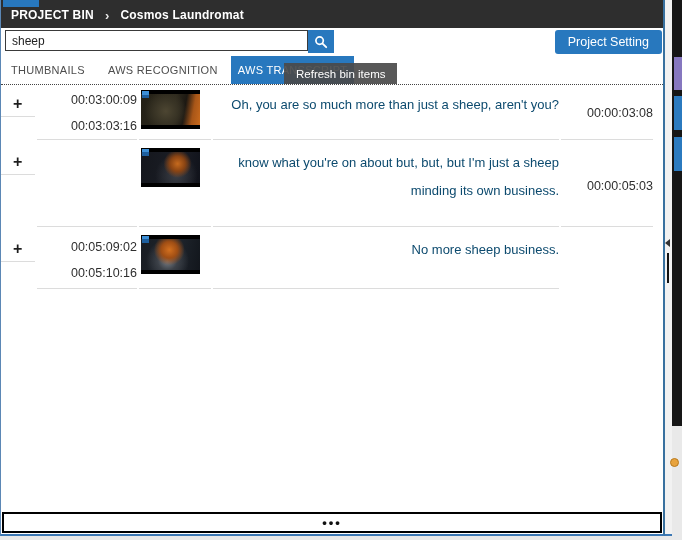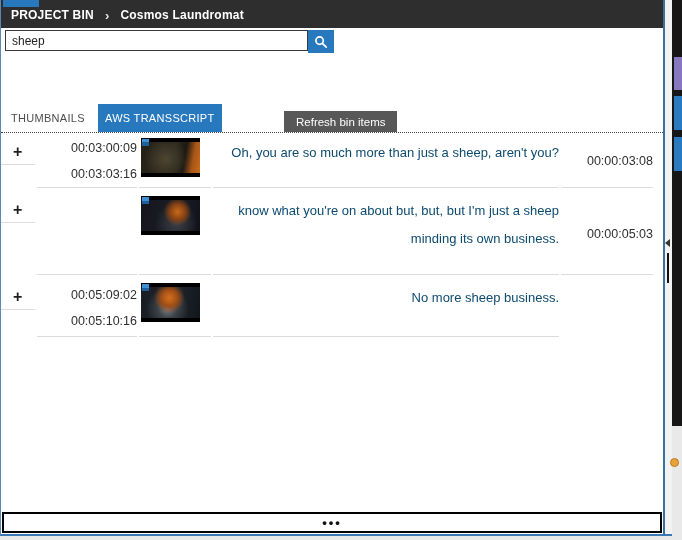--- a/index.html
+++ b/index.html
@@ -48,21 +48,20 @@
   .proj-btn {
     position: absolute; right: 1px; top: 2px; height: 24px;
     background: #2878be; color: #fff; border: none; border-radius: 3px;
     font-size: 12.5px; font-family: inherit; padding: 0 13px; cursor: pointer;
   }
 
   
   .tabs {
     position: relative; height: 29px; display: flex; align-items: stretch;
     border-bottom: 1px dotted #444;
-    margin-top: 48px;
   }
   .tab {
     display: flex; align-items: center; font-size: 11px; letter-spacing: .3px;
     color: #4d4d4d; cursor: pointer; padding: 0 8px; white-space: nowrap;
   }
   .tab.first { margin-left: 2px; }
   .tab.gap { margin-left: 7px; }
   .tab.active { background: #2878be; color: #fff; margin-left: 5px; padding: 0 7px; }
 
   .tooltip {
@@ -168,24 +167,26 @@
   </div>
 
   <div class="toolbar">
     <input class="search-input" type="text" value="sheep" style="">
     <button class="search-btn">
       <svg width="14" height="14" viewBox="0 0 14 14">
         <circle cx="5.6" cy="5.6" r="3.7" fill="none" stroke="#ffffff" stroke-width="1.7"></circle>
         <line x1="8.6" y1="8.6" x2="12.2" y2="12.2" stroke="#ffffff" stroke-width="1.9" stroke-linecap="round"></line>
       </svg>
     </button>
+    <button class="proj-btn">Project Setting</button>
   </div>
 
   <div class="tabs">
     <div class="tab first">THUMBNAILS</div>
+    <div class="tab gap">AWS RECOGNITION</div>
     <div class="tab active">AWS TRANSSCRIPT</div>
     <div class="tooltip">Refresh bin items</div>
   </div>
 
   <div class="table">
 
     <div class="row row-0">
       <button class="cell-plus">+</button>
       <div class="cell-tc bcell">
         <span>00:03:00:09</span>

